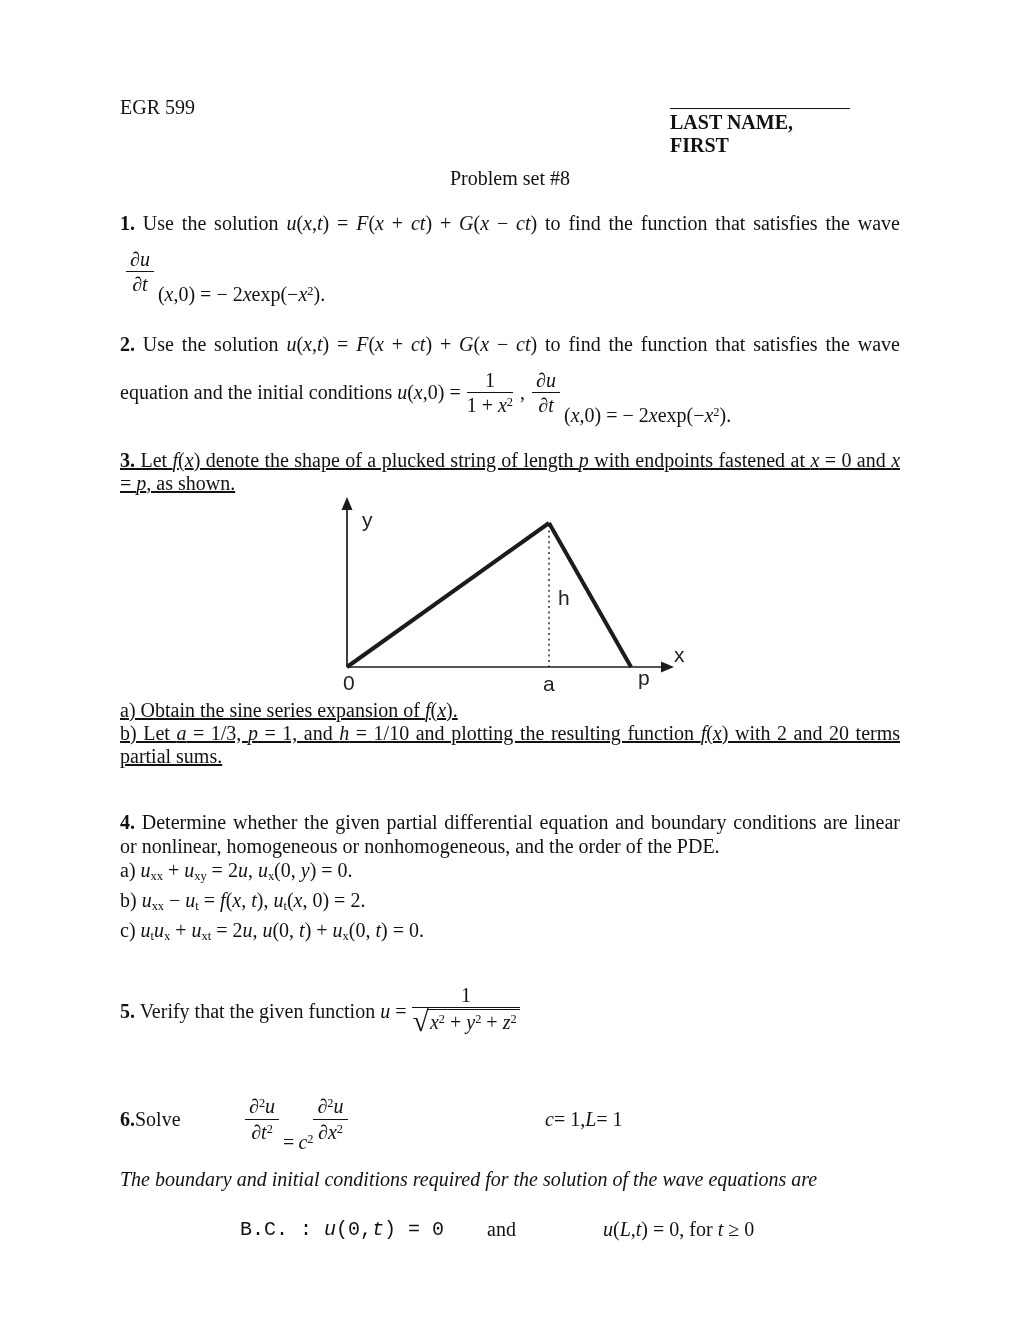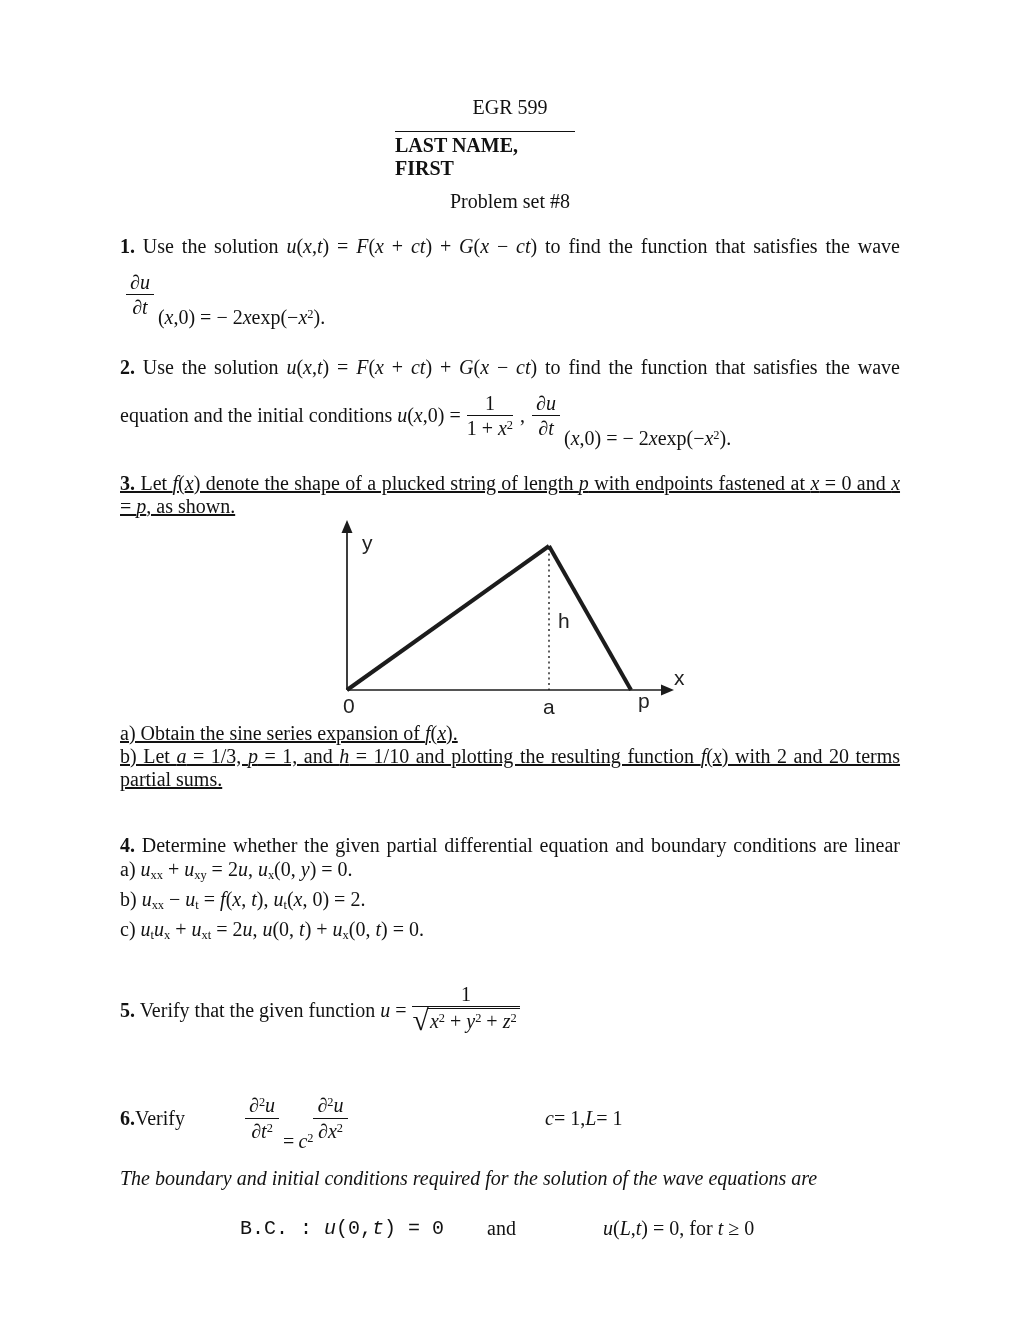--- a/index.html
+++ b/index.html
@@ -13,21 +13,21 @@
   }
   .rt-i { font-style: italic; }
   .rt-b { font-weight: bold; }
   .rt-sub { font-size: 0.62em; vertical-align: -0.25em; }
   .rt-sup { font-size: 0.62em; vertical-align: 0.5em; }
 
   .line { line-height: 23px; min-height: 23px; }
   .just { text-align: justify; text-align-last: justify; }
 
   
-  .header-row { display: flex; justify-content: space-between; align-items: center; flex-direction: column; }
+  .header-row { display: flex; justify-content: space-between; align-items: flex-start; }
   .name-block { width: 186px; margin-right: 44px; margin-top: 12px; text-align: left; font-weight: bold; }
   .name-rule { border-top: 1.6px solid #111; width: 180px; margin-bottom: 2px; }
   .page-title { text-align: center; margin-top: 10px; line-height: 23px; }
 
   
   .eqline { display: flex; align-items: center; }
   .frac { display: inline-block; vertical-align: middle; text-align: center; line-height: 1.12; }
   .frac .num { display: block; border-bottom: 1.4px solid #111; padding: 0 4px 1px 4px; }
   .frac .den { display: block; padding-top: 1px; }
   .ml6 { margin-left: 6px; } .ml4 { margin-left: 4px; margin-top: 46px; }
@@ -125,20 +125,21 @@
     </svg>
   </div>
 
   <div class="line"><span>a) Obtain the sine series expansion of </span><span class="rt-i">f</span><span>(</span><span class="rt-i">x</span><span>).</span></div>
   <div class="line just"><span>b) Let </span><span class="rt-i">a</span><span> = 1/3, </span><span class="rt-i">p</span><span> = 1, and </span><span class="rt-i">h</span><span> = 1/10 and plotting the resulting function </span><span class="rt-i">f</span><span>(</span><span class="rt-i">x</span><span>) with 2 and 20 terms</span></div>
   <div class="line"><span>partial sums.</span></div>
 </div>
 
 <div id="p4">
   <div class="line just"><span class="rt-b">4.</span><span> Determine whether the given partial differential equation and boundary conditions are linear</span></div>
+  <div class="line"><span>or nonlinear, homogeneous or nonhomogeneous, and the order of the PDE.</span></div>
   <div class="line"><span>a) </span><span class="rt-i">u</span><span class="rt-sub">xx</span><span> + </span><span class="rt-i">u</span><span class="rt-sub">xy</span><span> = 2</span><span class="rt-i">u</span><span>, </span><span class="rt-i">u</span><span class="rt-sub">x</span><span>(0, </span><span class="rt-i">y</span><span>) = 0.</span></div>
   <div class="line"><span>b) </span><span class="rt-i">u</span><span class="rt-sub">xx</span><span> − </span><span class="rt-i">u</span><span class="rt-sub">t</span><span> = </span><span class="rt-i">f</span><span>(</span><span class="rt-i">x</span><span>, </span><span class="rt-i">t</span><span>), </span><span class="rt-i">u</span><span class="rt-sub">t</span><span>(</span><span class="rt-i">x</span><span>, 0) = 2.</span></div>
   <div class="line"><span>c) </span><span class="rt-i">u</span><span class="rt-sub">t</span><span class="rt-i">u</span><span class="rt-sub">x</span><span> + </span><span class="rt-i">u</span><span class="rt-sub">xt</span><span> = 2</span><span class="rt-i">u</span><span>, </span><span class="rt-i">u</span><span>(0, </span><span class="rt-i">t</span><span>) + </span><span class="rt-i">u</span><span class="rt-sub">x</span><span>(0, </span><span class="rt-i">t</span><span>) = 0.</span></div>
 </div>
 
 <div id="p5">
   <div id="p5-line1" class="eqline">
     <span><span class="rt-b">5.</span><span> Verify that the given function </span><span class="rt-i">u</span><span> =</span></span>
     <span class="frac ml6">
       <span class="num"><span>1</span></span>
@@ -149,21 +150,21 @@
         </span>
       </span>
     </span>
   </div>
 </div>
 
 <div id="p6">
   <div id="p6-eq">
     <div id="p6-solve" class="abs">
         <span class="rt-b">6.</span>
-        <span> Verify</span>
+        <span> Solve</span>
       </div>
     <div id="p6-math" class="abs">
       <span class="frac">
         <span class="num"><span class="rt-i">∂</span><span class="rt-sup">2</span><span class="rt-i">u</span></span>
         <span class="den"><span class="rt-i">∂t</span><span class="rt-sup">2</span></span>
       </span>
       <span class="ml4"><span>= </span></span>
       <span class="ml4"><span class="rt-i">c</span><span class="rt-sup">2</span></span>
       <span class="frac">
         <span class="num"><span class="rt-i">∂</span><span class="rt-sup">2</span><span class="rt-i">u</span></span>

